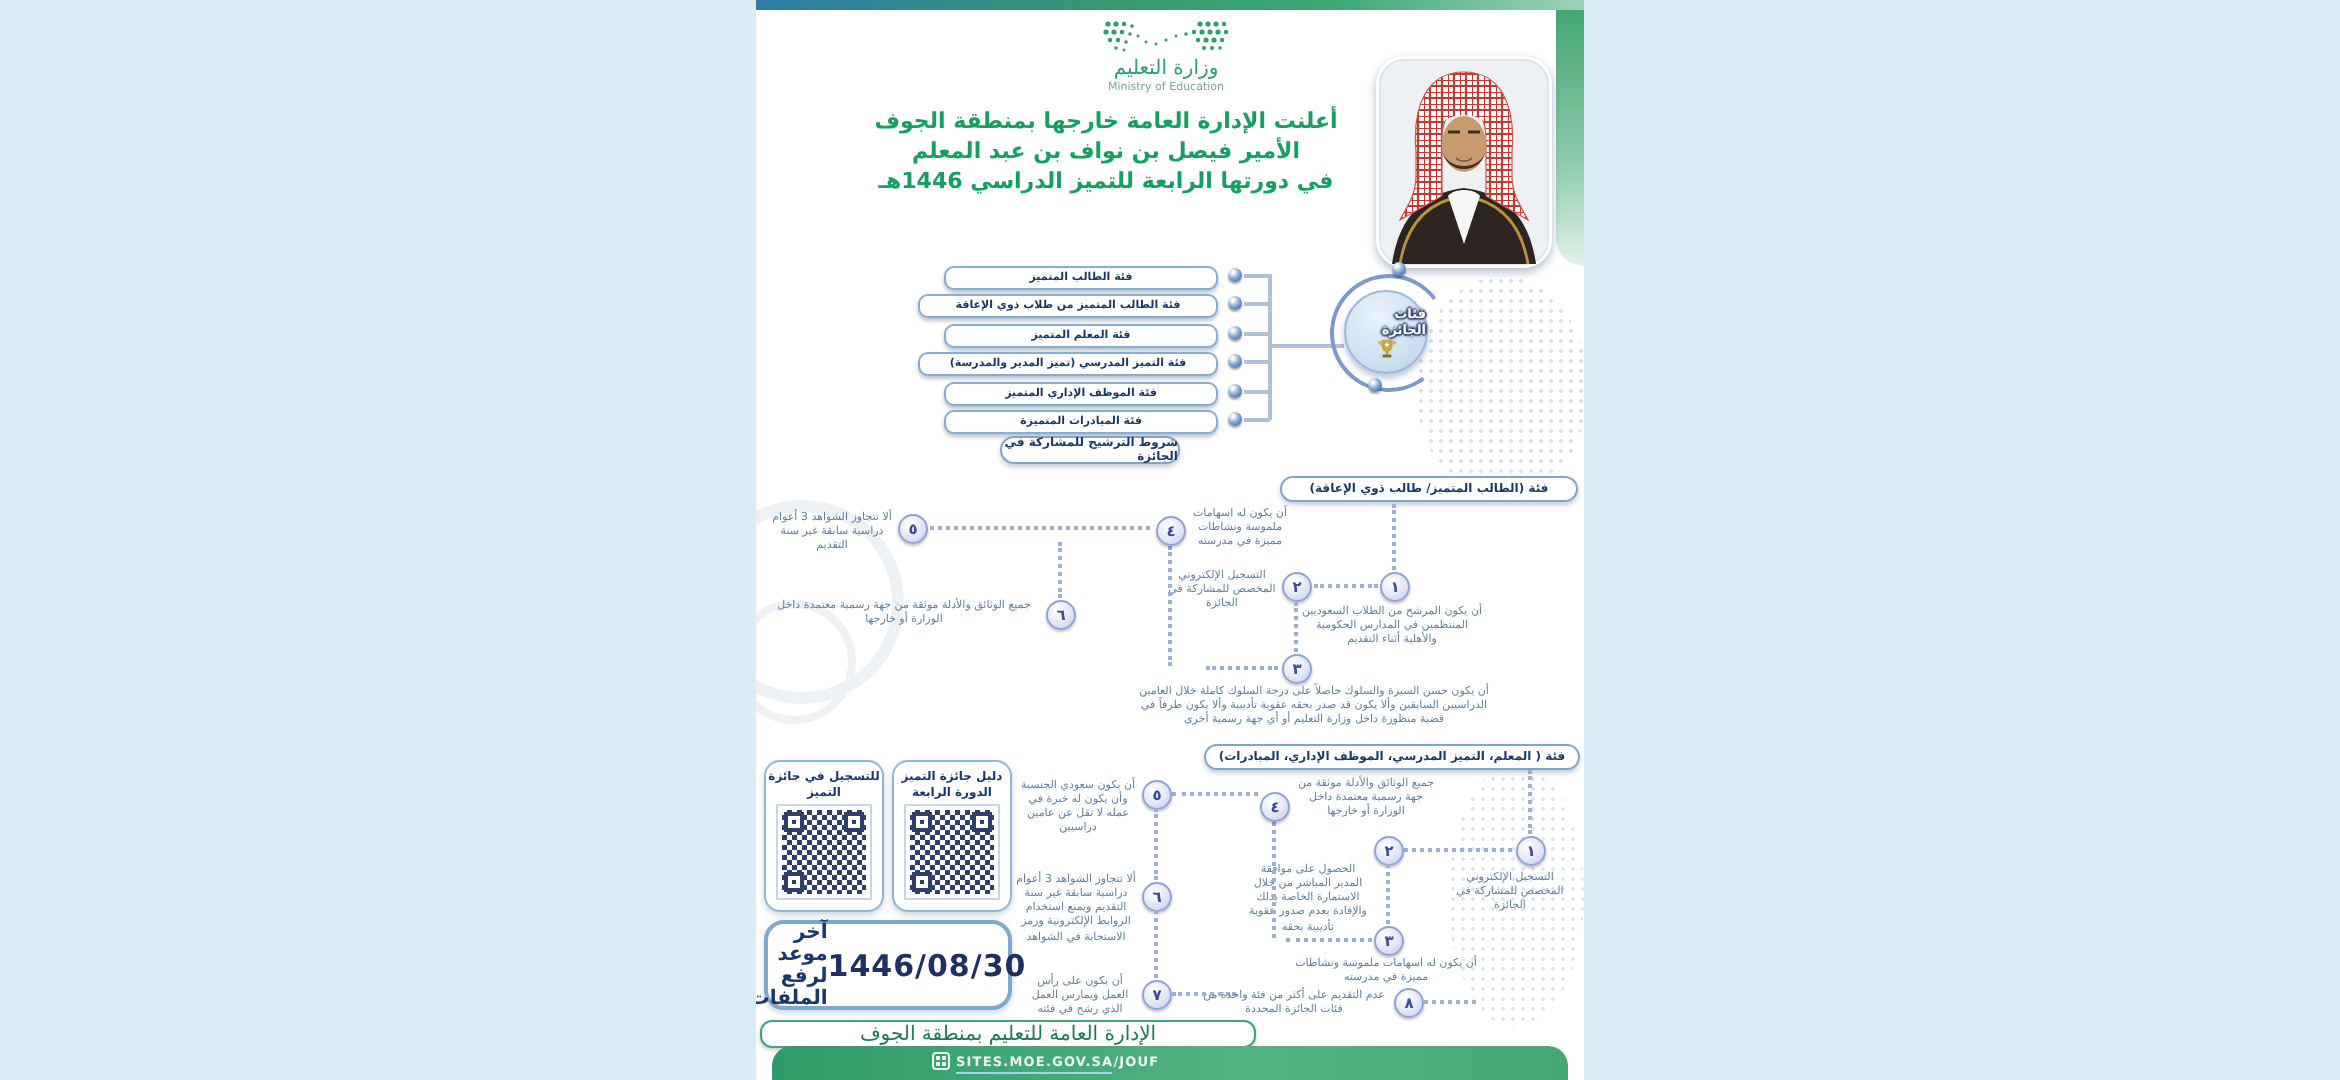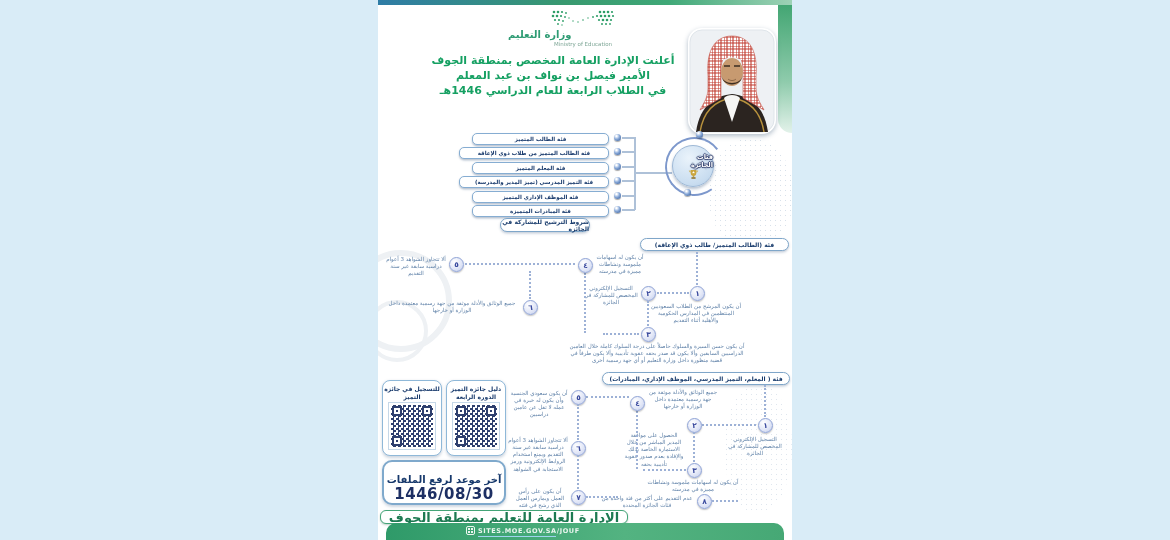--- a/index.html
+++ b/index.html
@@ -3,43 +3,43 @@
 <meta charset="utf-8">
 <style>
   html,body{margin:0;padding:0;}
   body{font-family:"DejaVu Sans",sans-serif;}
   .stage{position:relative;width:1170px;height:540px;background:#d9ecf7;overflow:hidden;}
   .poster{position:absolute;left:378px;top:0;width:414px;height:540px;background:#ffffff;overflow:hidden;}
   .abs{position:absolute;}
   .ar{direction:rtl;unicode-bidi:embed;}
   .topbar{position:absolute;left:0;top:0;width:414px;height:5px;background:linear-gradient(90deg,#2f7ca6 0%,#38996f 45%,#3fa877 70%,#9ed2b6 100%);}
   .green-edge{position:absolute;right:0;top:5px;width:14px;height:128px;background:linear-gradient(180deg,#43a673 0%,#8fcbac 60%,#e3f2ea 100%);border-bottom-left-radius:14px;}
-  .logo-ar{position:absolute;left:130px;top:29px;width:150px;text-align:left;color:#2f9c74;font-weight:bold;font-size:10px;}
+  .logo-ar{position:absolute;left:130px;top:29px;width:150px;text-align:center;color:#2f9c74;font-weight:normal;font-size:10px;}
   .logo-en{position:absolute;left:130px;top:41px;width:150px;text-align:center;color:#7fa797;font-size:5.5px;}
   .title{position:absolute;left:30px;top:53px;width:290px;text-align:center;color:#15a062;font-weight:bold;font-size:11px;line-height:15px;}
   .photo-frame{position:absolute;left:310px;top:28px;width:88px;height:106px;border-radius:14px;background:#fff;box-shadow:0 2px 5px rgba(60,90,120,.4);padding:0;}
   .cat-pill{position:absolute;height:10px;background:#fff;border:1px solid #86add2;border-radius:5px;box-shadow:0 1.5px 2px rgba(50,80,120,.35);color:#16386b;font-size:5.5px;font-weight:bold;display:flex;align-items:center;justify-content:center;}
   .sphere{position:absolute;width:7px;height:7px;border-radius:50%;background:radial-gradient(circle at 35% 30%,#ffffff 8%,#8aaad9 45%,#2c5390 100%);box-shadow:0 1px 1px rgba(0,0,0,.35);}
   .bl{position:absolute;background:#aec1d8;}
   .award-circle{position:absolute;left:294px;top:145px;width:40px;height:40px;border-radius:50%;background:radial-gradient(circle at 40% 30%,#eaf3fb,#c9ddf0 70%,#b3cde6);border:1px solid #9db8d6;box-shadow:0 2px 3px rgba(50,80,120,.35);display:flex;flex-direction:column;align-items:center;justify-content:center;}
   .award-label{color:#ffffff;font-size:6.5px;font-weight:bold;text-shadow:0 0 1px #33406e,1px 0 1px #33406e,-1px 0 1px #33406e,0 1px 1px #33406e,0 -1px 1px #33406e;text-align:right;}
   .award-arc{position:absolute;left:287px;top:137px;width:55px;height:55px;border-radius:50%;border:2.5px solid #7d98cc;border-right-color:transparent;transform:rotate(8deg);}
   .secpill{position:absolute;background:#fff;border:1.2px solid #7fa6c9;border-radius:7px;box-shadow:0 1.5px 2.5px rgba(60,90,130,.3);color:#173a6b;font-weight:bold;display:flex;align-items:center;justify-content:center;font-size:6.5px;}
   .circle{position:absolute;width:13px;height:13px;border-radius:50%;background:radial-gradient(circle at 35% 30%,#ffffff,#e2e7f7 55%,#c2cdeb);border:1px solid #8fa3d6;box-shadow:0 1px 1.5px rgba(0,0,0,.25);color:#3a4a9e;font-size:7.5px;font-weight:bold;display:flex;align-items:center;justify-content:center;}
   .flowtext{position:absolute;font-size:5.5px;line-height:1.3;color:#5f81a8;text-align:center;}
   .dot-h{position:absolute;height:0;border-top:2px dotted #9db1d6;}
   .dot-v{position:absolute;width:0;border-left:2px dotted #9db1d6;}
   .qr-box{position:absolute;width:60px;height:76px;background:#fff;border:1.5px solid #8fb8d8;border-radius:8px;box-shadow:0 1.5px 3px rgba(60,90,130,.25);display:flex;flex-direction:column;align-items:center;padding-top:4px;box-sizing:border-box;}
   .qr-label{font-size:6px;font-weight:bold;color:#16386b;text-align:center;line-height:1.25;}
   .qr{position:relative;margin-top:3px;width:42px;height:42px;background:repeating-conic-gradient(#2e3f6e 0% 25%,#ffffff 0% 50%) 0 0/5px 5px;border:2px solid #fff;outline:1px solid #c6d8e8;}
   .finder{position:absolute;width:10px;height:10px;border:2px solid #2e3f6e;background:#2e3f6e;box-shadow:inset 0 0 0 2px #fff;box-sizing:border-box;}
-  .deadline{position:absolute;left:4px;top:460px;width:124px;height:45px;background:#fff;border:2px solid #7fa9cc;border-radius:10px;box-shadow:0 1.5px 3px rgba(60,90,130,.25);display:flex;flex-direction:column;align-items:center;justify-content:flex-end;box-sizing:border-box;}
+  .deadline{position:absolute;left:4px;top:460px;width:124px;height:45px;background:#fff;border:2px solid #7fa9cc;border-radius:10px;box-shadow:0 1.5px 3px rgba(60,90,130,.25);display:flex;flex-direction:row;align-items:center;justify-content:center;box-sizing:border-box;}
   .deadline-label{font-size:10px;font-weight:bold;color:#16386b;}
   .deadline-date{font-size:15px;font-weight:bold;color:#1d2f63;letter-spacing:.5px;}
-  .dept-pill{position:absolute;left:2px;top:510px;width:246px;height:12px;background:#fff;border:1px solid #43a477;border-radius:6px;color:#1d7a52;font-size:13px;font-weight:bold;display:flex;align-items:center;justify-content:center;box-shadow:0 1px 2px rgba(40,100,70,.3);}
+  .dept-pill{position:absolute;left:2px;top:510px;width:246px;height:12px;background:#fff;border:1px solid #43a477;border-radius:6px;color:#1d7a52;font-size:10px;font-weight:normal;display:flex;align-items:center;justify-content:center;box-shadow:0 1px 2px rgba(40,100,70,.3);}
   .footer-bar{position:absolute;left:8px;top:523px;width:398px;height:17px;border-radius:10px 10px 0 0;background:linear-gradient(90deg,#2f9a69,#53b381 60%,#46a875);}
   .footer-url{position:absolute;left:100px;top:527px;color:#eaf6ef;font-size:6.5px;letter-spacing:.6px;font-weight:bold;}
   .footer-underline{position:absolute;left:100px;top:536px;width:78px;height:1px;background:#9fd4ef;}
   .dots-pattern{position:absolute;background-image:radial-gradient(#b9c9da 0.8px,transparent 0.9px);background-size:5px 5px;border-radius:50%;}
   .watermark-circle{position:absolute;border:6px solid #eef1f4;border-radius:50%;}
 </style>
 </head>
 <body>
 
 <div class="stage">
@@ -89,23 +89,23 @@
           <circle cx="12" cy="16" r="0.7"></circle>
           <circle cx="52" cy="15" r="1.0"></circle>
           <circle cx="56" cy="15" r="1.0"></circle>
           <circle cx="60" cy="15" r="0.9"></circle>
       </g>
     </svg>
     <div class="logo-ar ar">وزارة التعليم</div>
     <div class="logo-en">Ministry of Education</div>
 
     <div class="title ar">
-      <div>أعلنت الإدارة العامة المخصص بمنطقة الجوف</div>
+      <div>أعلنت الإدارة العامة خارجها بمنطقة الجوف</div>
       <div>الأمير فيصل بن نواف بن عبد المعلم</div>
-      <div>في الطلاب الرابعة للعام الدراسي 1446هـ</div>
+      <div>في دورتها الرابعة للتميز الدراسي 1446هـ</div>
     </div>
 
     <div class="photo-frame">
       <svg width="88" height="106" viewBox="0 0 88 106">
         <defs>
           <pattern id="shg" width="6" height="6" patternUnits="userSpaceOnUse">
             <rect width="6" height="6" fill="#ffffff"></rect>
             <path d="M0,0H6M0,3H6" stroke="#c03a2e" stroke-width="1.1"></path>
             <path d="M0,0V6M3,0V6" stroke="#c03a2e" stroke-width="1.1"></path>
           </pattern>

